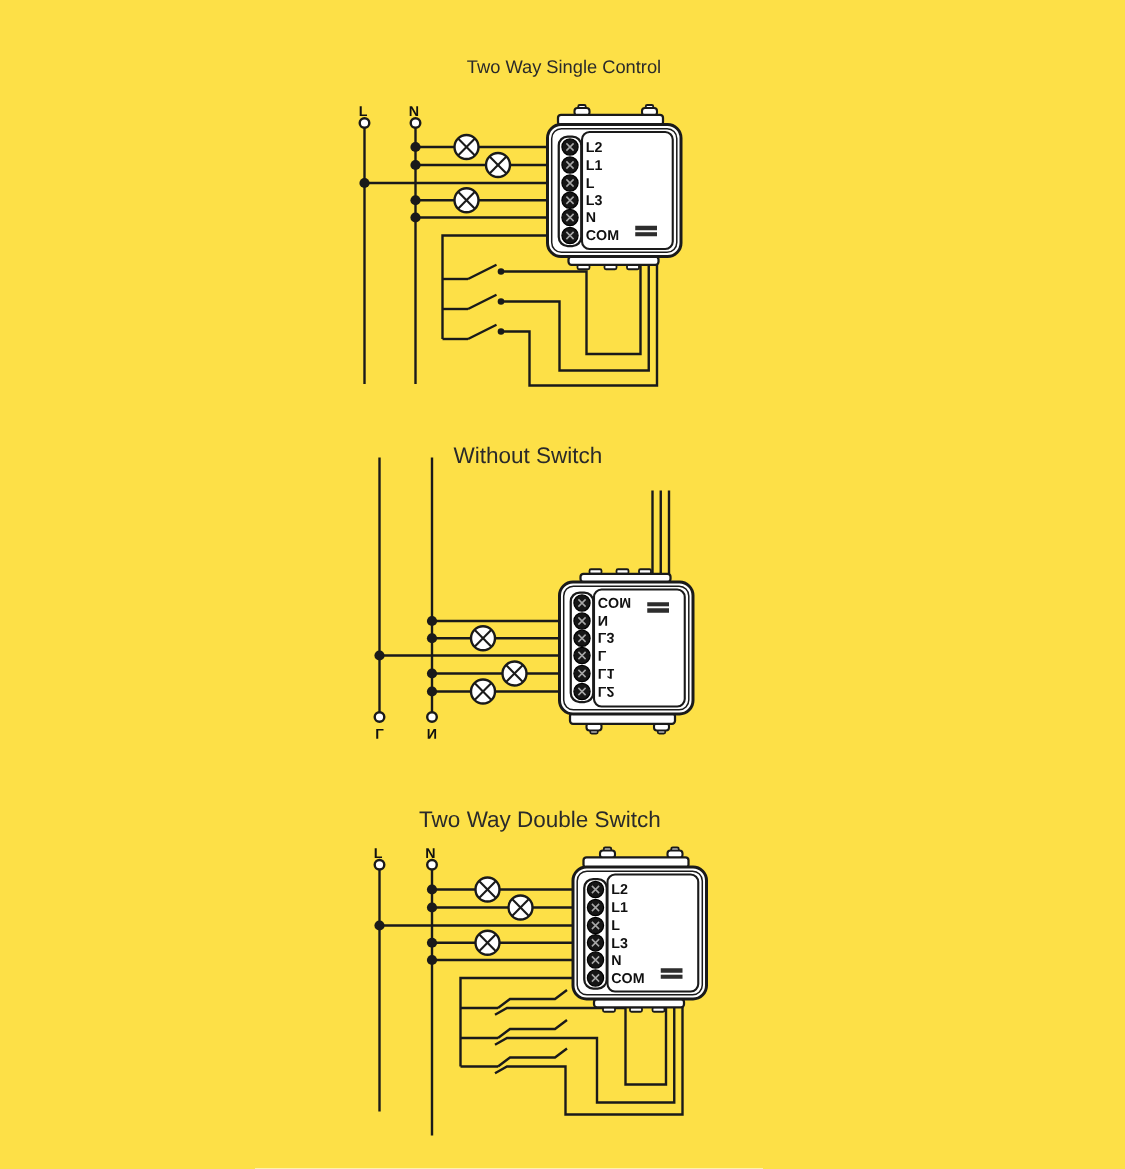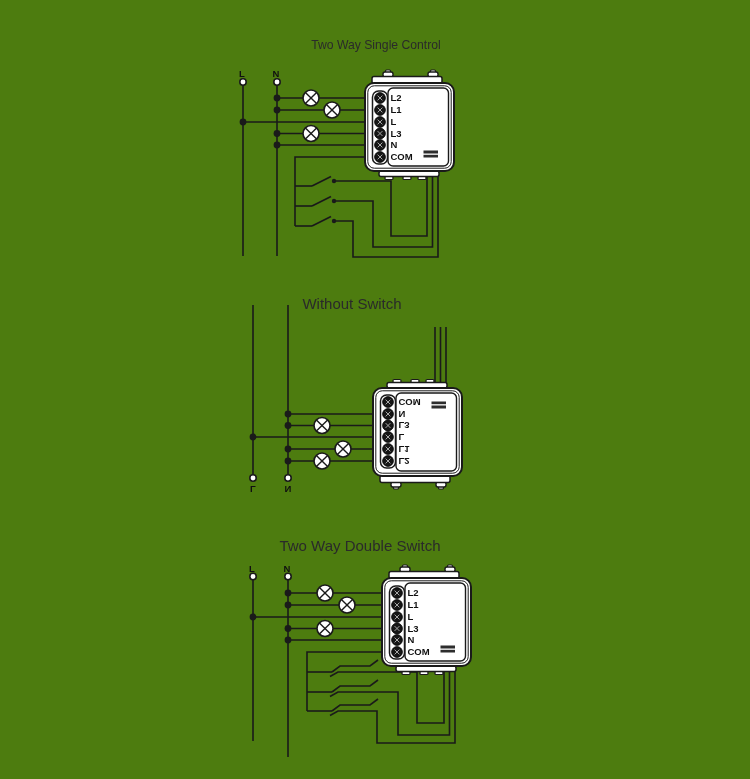--- a/index.html
+++ b/index.html
@@ -1,16 +1,16 @@
 <!DOCTYPE html>
 <html><head>
 <meta charset="utf-8">
 <style>
   html,body{margin:0;padding:0;background:#ffffff;}
-  #stage{position:relative;width:750px;height:779px;background:#4d7c0f;overflow:hidden;
+  #stage{position:relative;width:750px;height:779px;background:#fde047;overflow:hidden;
          font-family:"Liberation Sans",sans-serif;}
   svg{display:block;}
   text{font-family:"Liberation Sans",sans-serif;fill:#222222;}
   .title{font-size:15px;text-anchor:middle;fill:#2a2a2a;}
   .title-sm{font-size:12.2px;text-anchor:middle;fill:#2a2a2a;}
   .term{font-size:9.5px;font-weight:bold;fill:#101010;}
   .supply{font-size:9.5px;font-weight:bold;text-anchor:middle;fill:#101010;}
   .wire{fill:none;stroke:#1a1a1a;stroke-width:1.6;}
   .wire-thin{fill:none;stroke:#1a1a1a;stroke-width:1.4;}
   .sym{fill:#ffffff;stroke:#1a1a1a;stroke-width:1.6;}

